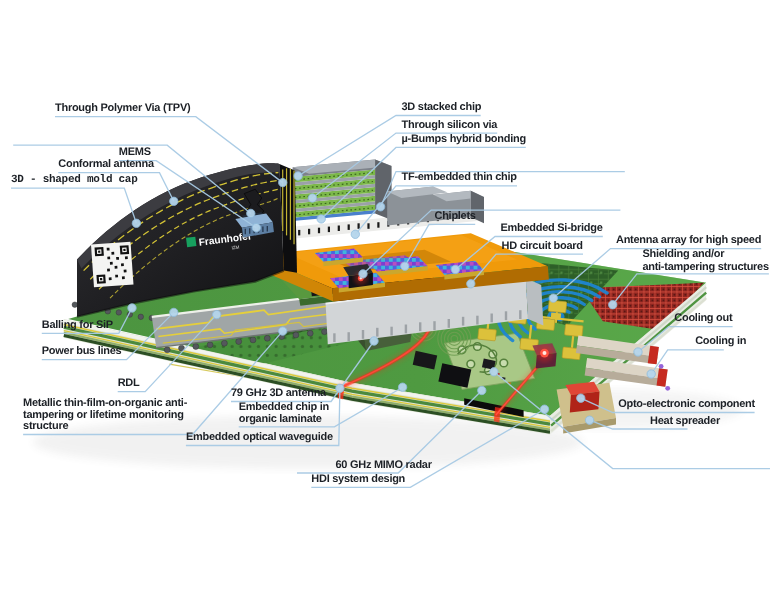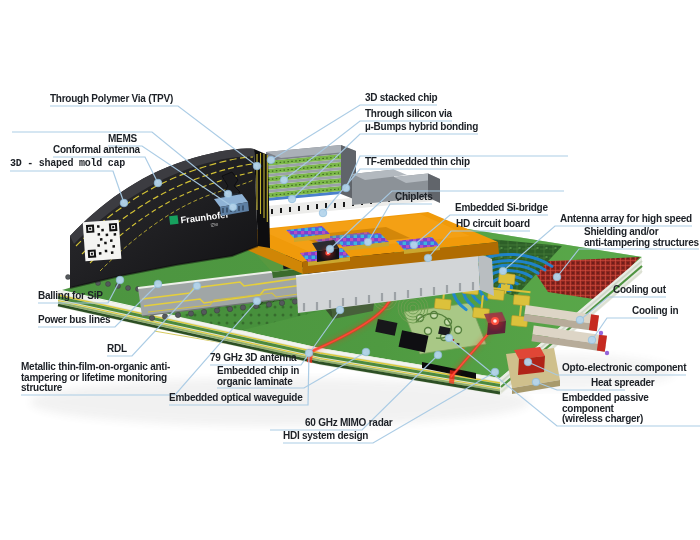--- a/index.html
+++ b/index.html
@@ -513,22 +513,20 @@
       <div class="ann" style="left: 395px; top: 192px;">Chiplets</div>
       <div class="ann" style="left: 455px; top: 203px;">Embedded Si-bridge</div>
       <div class="ann" style="left: 456px; top: 219px;">HD circuit board</div>
       <div class="ann" style="left: 560px; top: 214px;">Antenna array for high speed</div>
       <div class="ann" style="left: 584px; top: 227px;">Shielding and/or
 anti-tampering structures</div>
       <div class="ann" style="left: 613px; top: 285px;">Cooling out</div>
       <div class="ann" style="left: 612px; top: 306px; margin-left: 20px;">Cooling in</div>
       <div class="ann" style="left: 562px; top: 363px;">Opto-electronic component</div>
       <div class="ann" style="left: 562px; top: 378px; padding-left: 29px;">Heat spreader</div>
-      <div class="ann" style="left: 562px; top: 393px;">Embedded passive component
-(wireless charger)</div>
       <div class="ann" style="left: 38px; top: 291px;">Balling for SiP</div>
       <div class="ann" style="left: 38px; top: 315px;">Power bus lines</div>
       <div class="ann" style="left: 107px; top: 344px;">RDL</div>
       <div class="ann" style="left: 21px; top: 362px;">Metallic thin-film-on-organic anti-
 tampering or lifetime monitoring
 structure</div>
       <div class="ann" style="left: 210px; top: 353px;">79 GHz 3D antenna</div>
       <div class="ann" style="left: 217px; top: 366px;">Embedded chip in
 organic laminate</div>
       <div class="ann" style="left: 169px; top: 393px;">Embedded optical waveguide</div>

